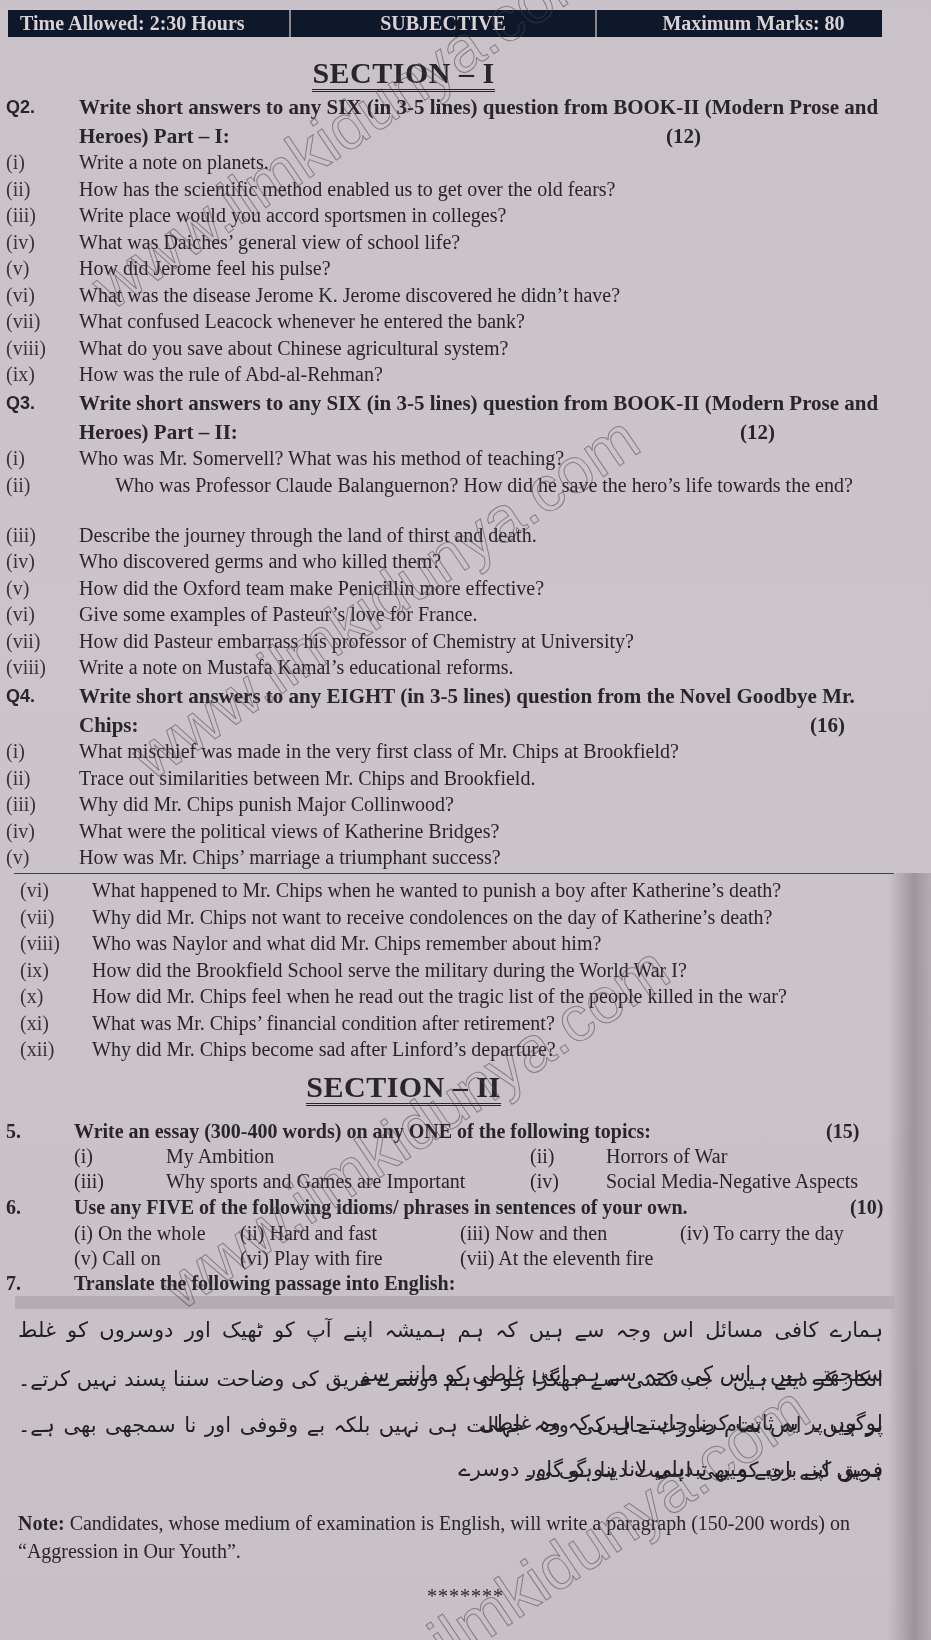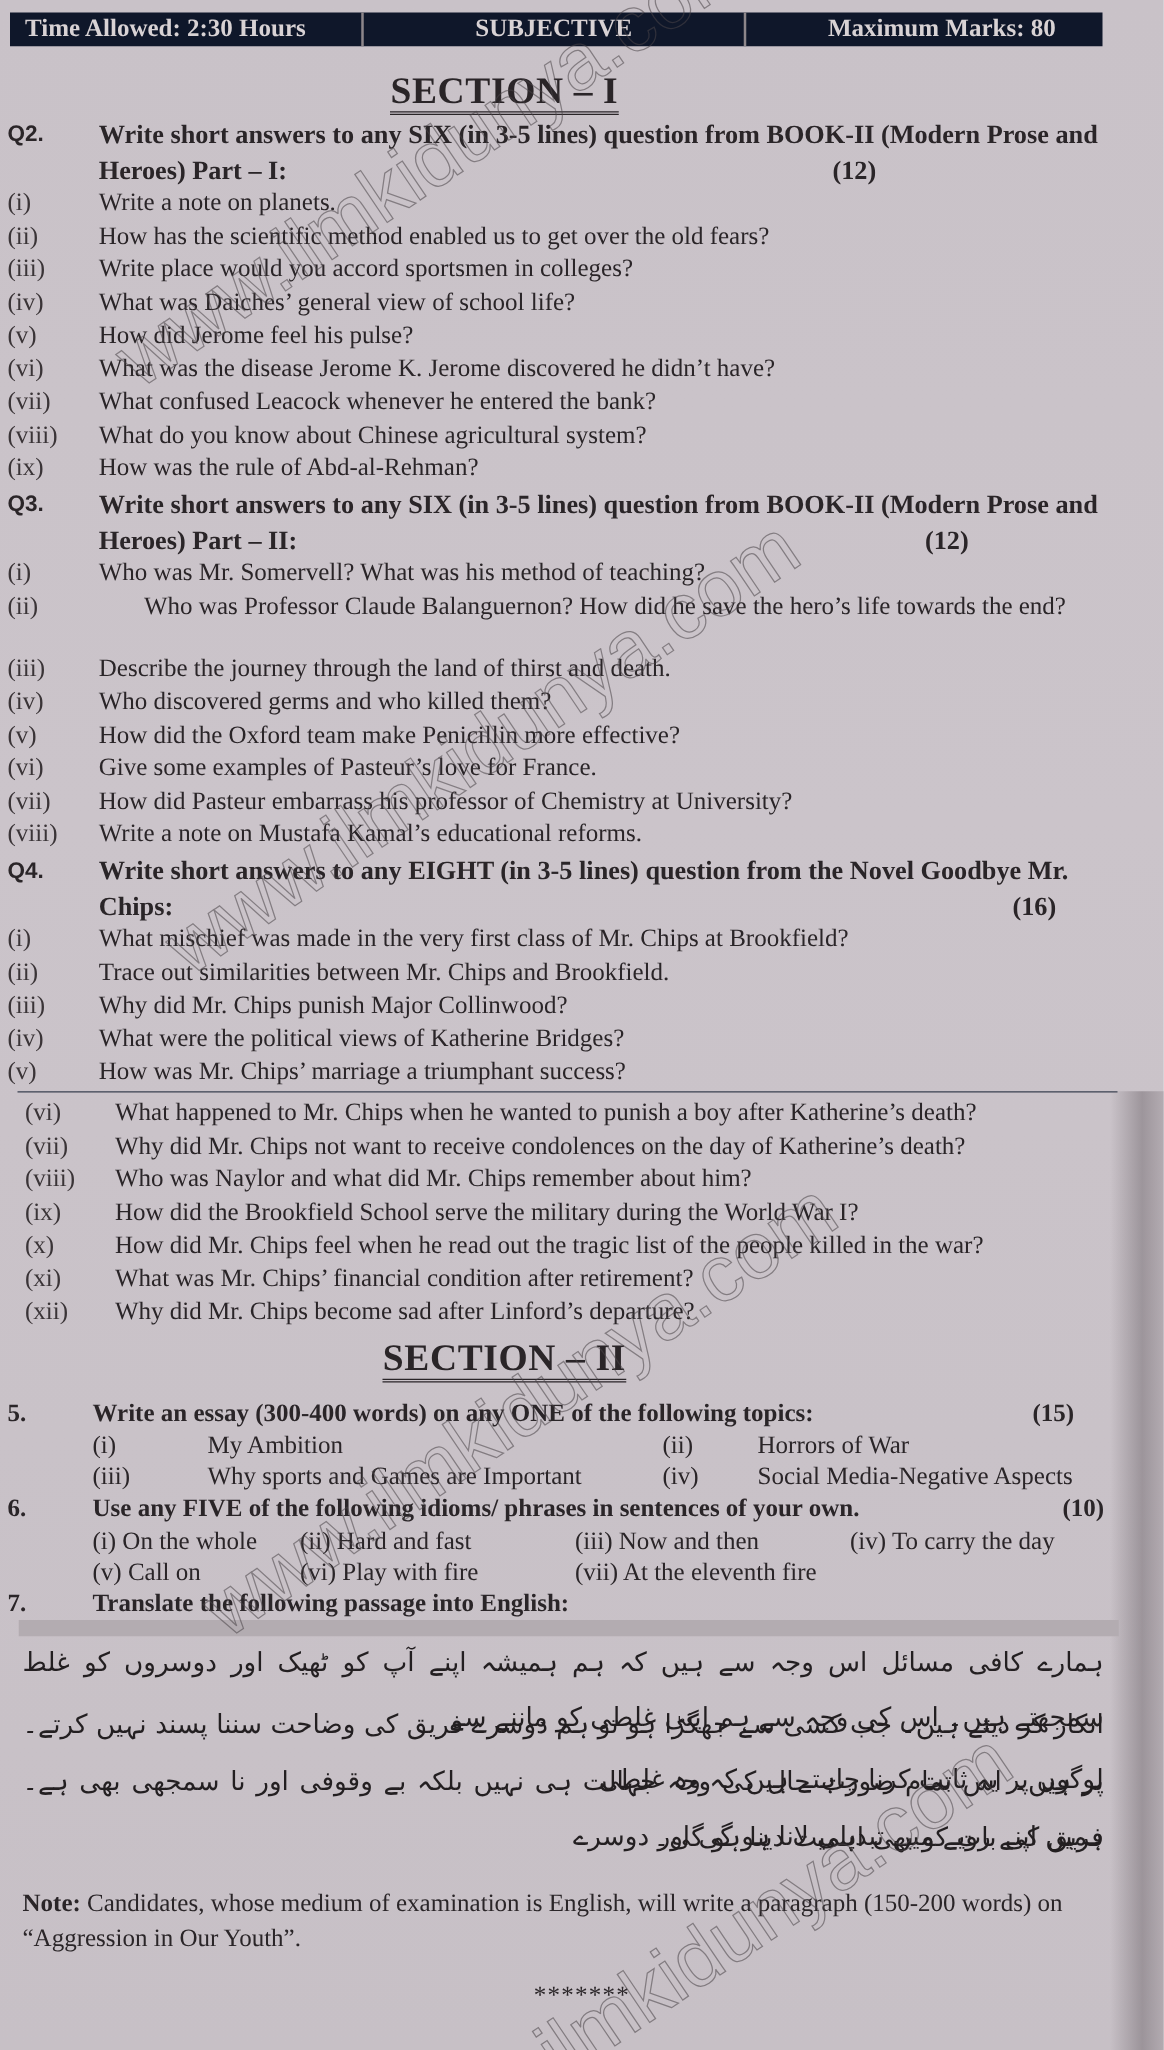--- a/index.html
+++ b/index.html
@@ -100,21 +100,21 @@
     <div class="item">
         <span class="roman">(vi)</span>
         <span class="qtext">What was the disease Jerome K. Jerome discovered he didn’t have?</span>
       </div>
     <div class="item">
         <span class="roman">(vii)</span>
         <span class="qtext">What confused Leacock whenever he entered the bank?</span>
       </div>
     <div class="item">
         <span class="roman">(viii)</span>
-        <span class="qtext">What do you know about Chinese agricultural system?</span>
+        <span class="qtext">What do you save about Chinese agricultural system?</span>
       </div>
     <div class="item">
         <span class="roman">(ix)</span>
         <span class="qtext">How was the rule of Abd-al-Rehman?</span>
       </div>
   </div>
 
   <div class="q-head" style="top:389px;">
     <span class="num">Q3.</span>
     <span class="text">Write short answers to any SIX (in 3-5 lines) question from BOOK-II (Modern Prose and Heroes) Part – II:</span>

